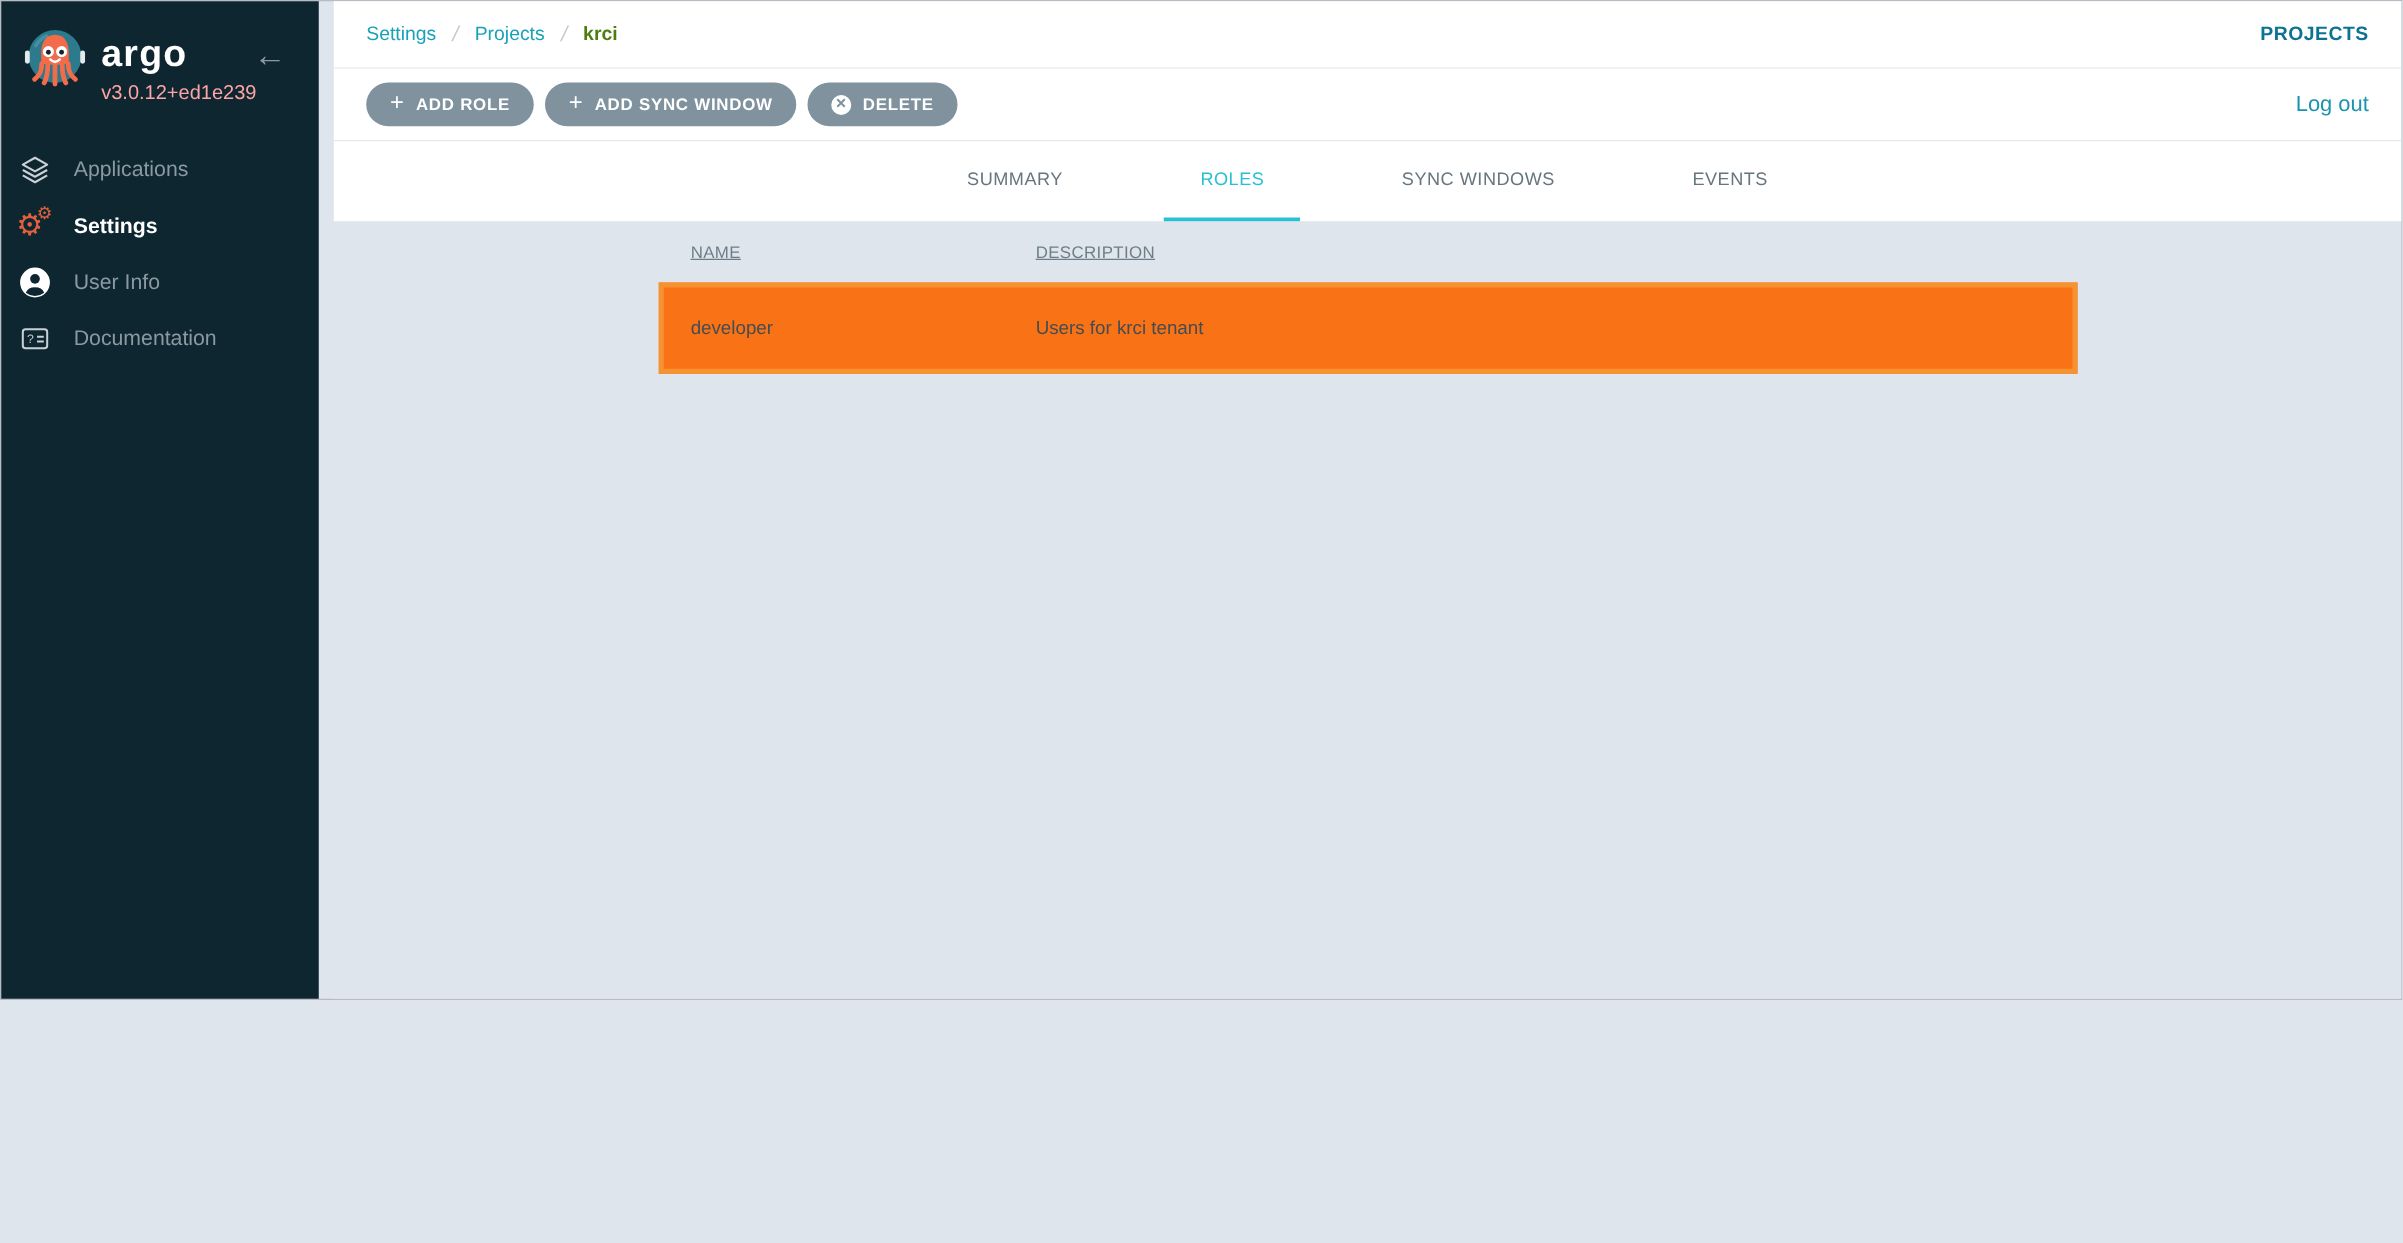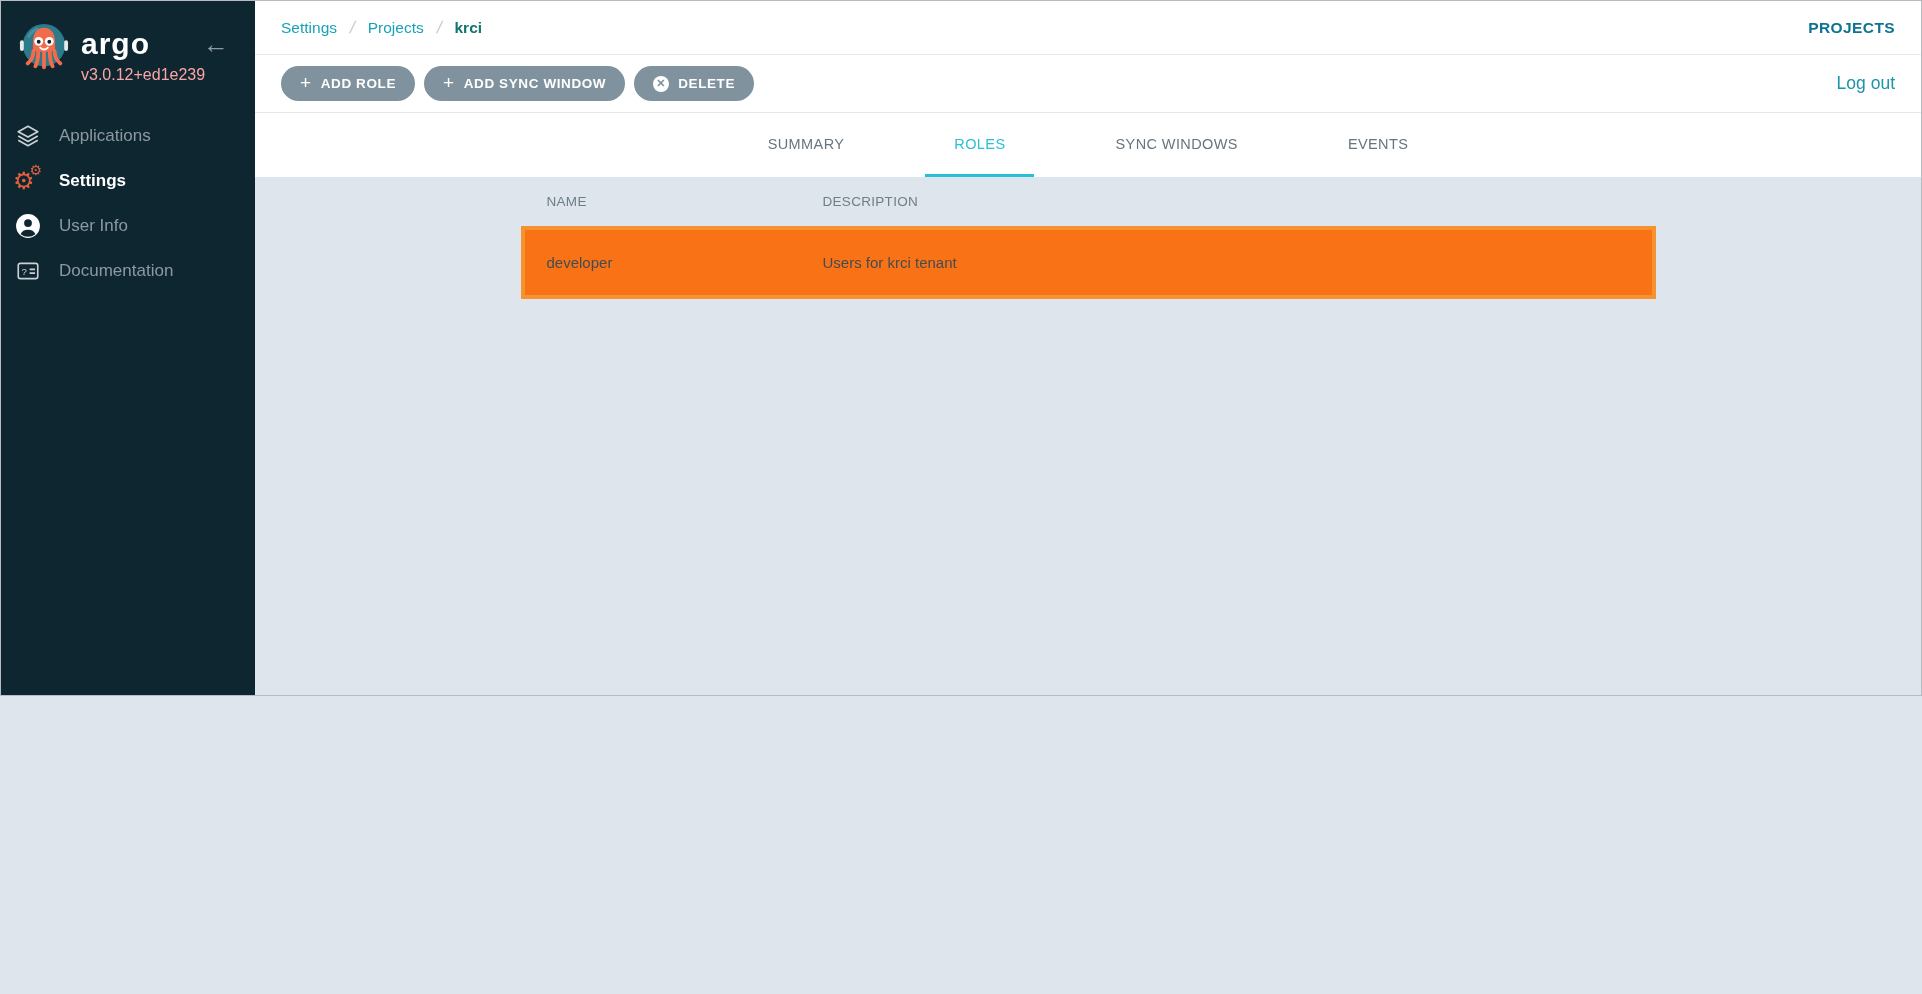--- a/index.html
+++ b/index.html
@@ -3,23 +3,24 @@
 <meta charset="utf-8">
 <style>
   * { box-sizing: border-box; margin: 0; padding: 0; }
   html,body { width: 1922px; height: 994px; }
   body {
     font-family: "Liberation Sans", sans-serif;
     background: #dfe5ec;
     overflow: hidden;
   }
   .frame {
-    width: 1922px; height: 696px;
+    width: 1922px; height: 800px;
     display: flex;
     border: 1px solid #b7bcc2;
+    gap: 12px;
   }
 
   
   .sidebar {
     width: 254px; flex: 0 0 254px;
     background: #0d2630;
     position: relative;
     color: #fff;
   }
   .logo-row {
@@ -56,21 +57,21 @@
 
   .topbar {
     height: 54px; background: #ffffff;
     border-bottom: 1px solid #e5e8eb;
     display: flex; align-items: center; justify-content: space-between;
     padding: 0 26px;
   }
   .breadcrumb { display: flex; align-items: center; font-size: 15.5px; }
   .breadcrumb a { color: #18a2b8; text-decoration: none; cursor: pointer; }
   .crumb-sep { color: #c3cbd1; margin: 0 13px; font-size: 17px; transform: skewX(-12deg); }
-  .crumb-current { color: #0f766e; font-weight: bold; }
+  .crumb-current { color: #4d7c0f; font-weight: bold; }
   .projects-link {
     color: #0d7392; font-weight: bold; font-size: 15.5px;
     letter-spacing: 0.4px; text-decoration: none; cursor: pointer;
   }
 
   .toolbar {
     height: 58px; background: #ffffff;
     border-bottom: 1px solid #e5e8eb;
     display: flex; align-items: center; justify-content: space-between;
     padding: 0 26px;
@@ -105,21 +106,21 @@
     border-bottom: 3px solid transparent;
     cursor: pointer;
   }
   .tab.active { color: #29c0d6; border-bottom-color: #29c0d6; }
 
   .content { flex: 1; }
   .roles-table { width: 1135px; margin: 0 auto; }
   .thead {
     display: flex; align-items: center;
     height: 49px; padding: 14px 26px;
-    font-size: 13.5px; color: #6d7e88; letter-spacing: 0.3px;
+    font-size: 13.5px; color: #6d7e88; letter-spacing: 0.3px; text-decoration: underline;
   }
   .col-name { width: 276px; flex: 0 0 276px; }
   .col-desc { flex: 1; }
   .row-card {
     background: #f97316;
     border: 4px solid #f59331;
     height: 73px;
     display: flex; align-items: center;
     padding: 0 22px;
     cursor: pointer;

